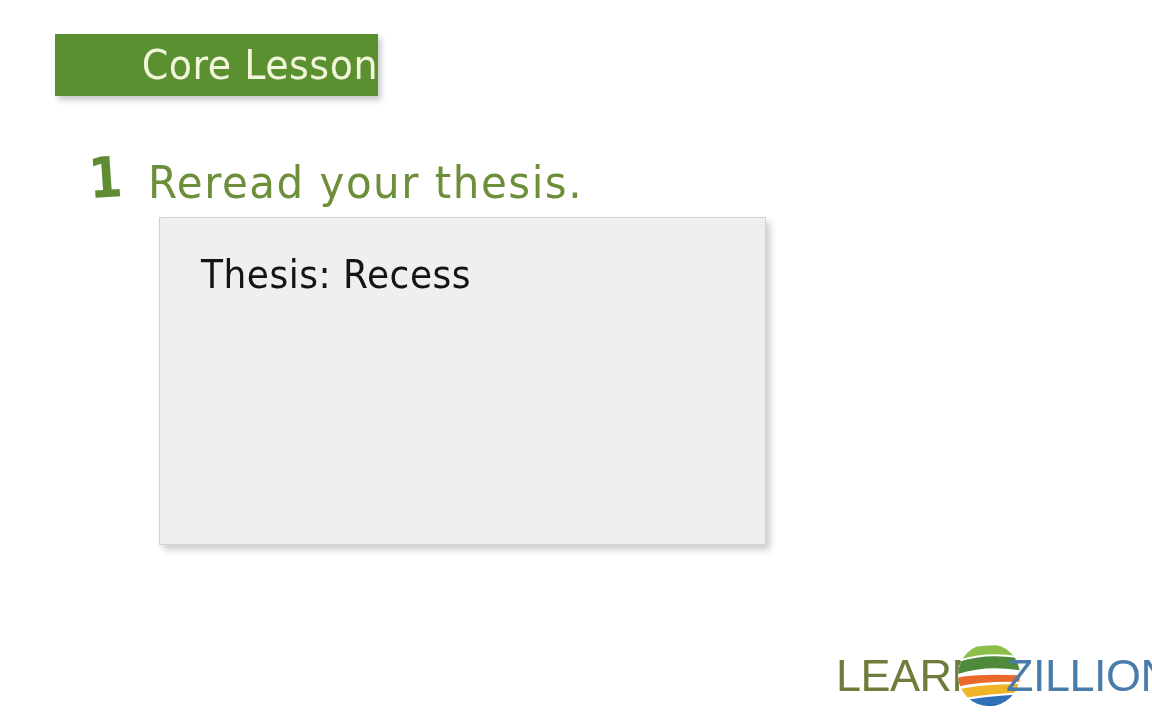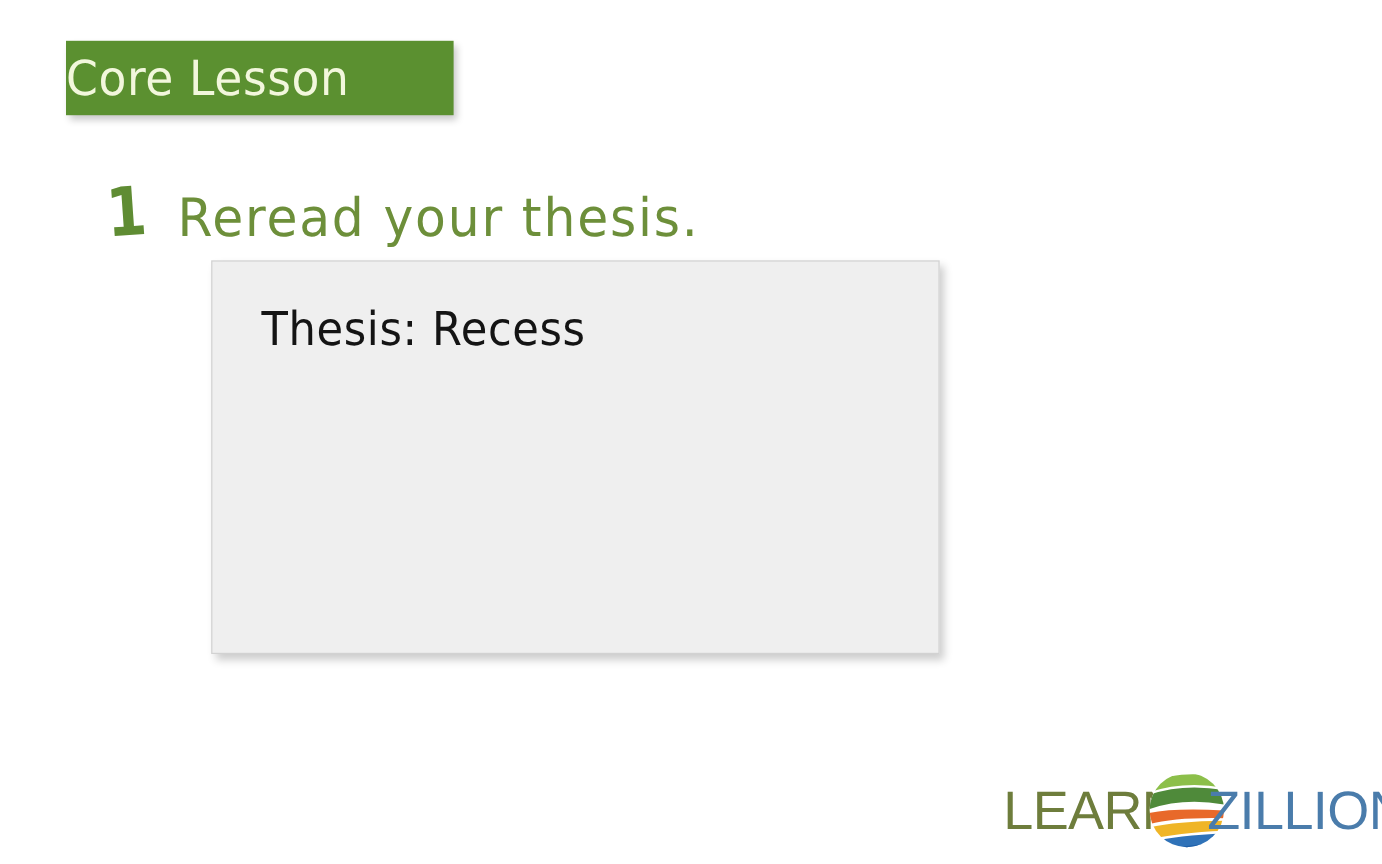--- a/index.html
+++ b/index.html
@@ -19,21 +19,21 @@
   #lesson-banner {
     position: absolute;
     left: 55px;
     top: 34px;
     width: 323px;
     height: 62px;
     background: #5b9030;
     box-shadow: 3px 4px 6px rgba(0,0,0,0.22);
     display: flex;
     align-items: center;
-    justify-content: flex-start;
+    justify-content: flex-end;
   }
   #lesson-banner-label {
     font-family: "DejaVu Sans", sans-serif;
     font-size: 38px;
     line-height: 1;
     letter-spacing: 0.5px;
     color: #f2f7dc;
     white-space: nowrap;
     transform: scaleY(1.06);
   }
@@ -64,21 +64,21 @@
     color: #6d8f3a;
     margin-left: 22px;
     letter-spacing: 1.5px;
     white-space: nowrap;
     transform: scaleY(1.05);
   }
 
   
   #thesis-box {
     position: absolute;
-    left: 176px;
+    left: 159px;
     top: 217px;
     width: 607px;
     height: 328px;
     background: #efefef;
     border: 1px solid #d2d2d2;
     box-sizing: border-box;
     box-shadow: 4px 5px 7px rgba(0,0,0,0.20);
   }
   #thesis-text {
     position: absolute;

